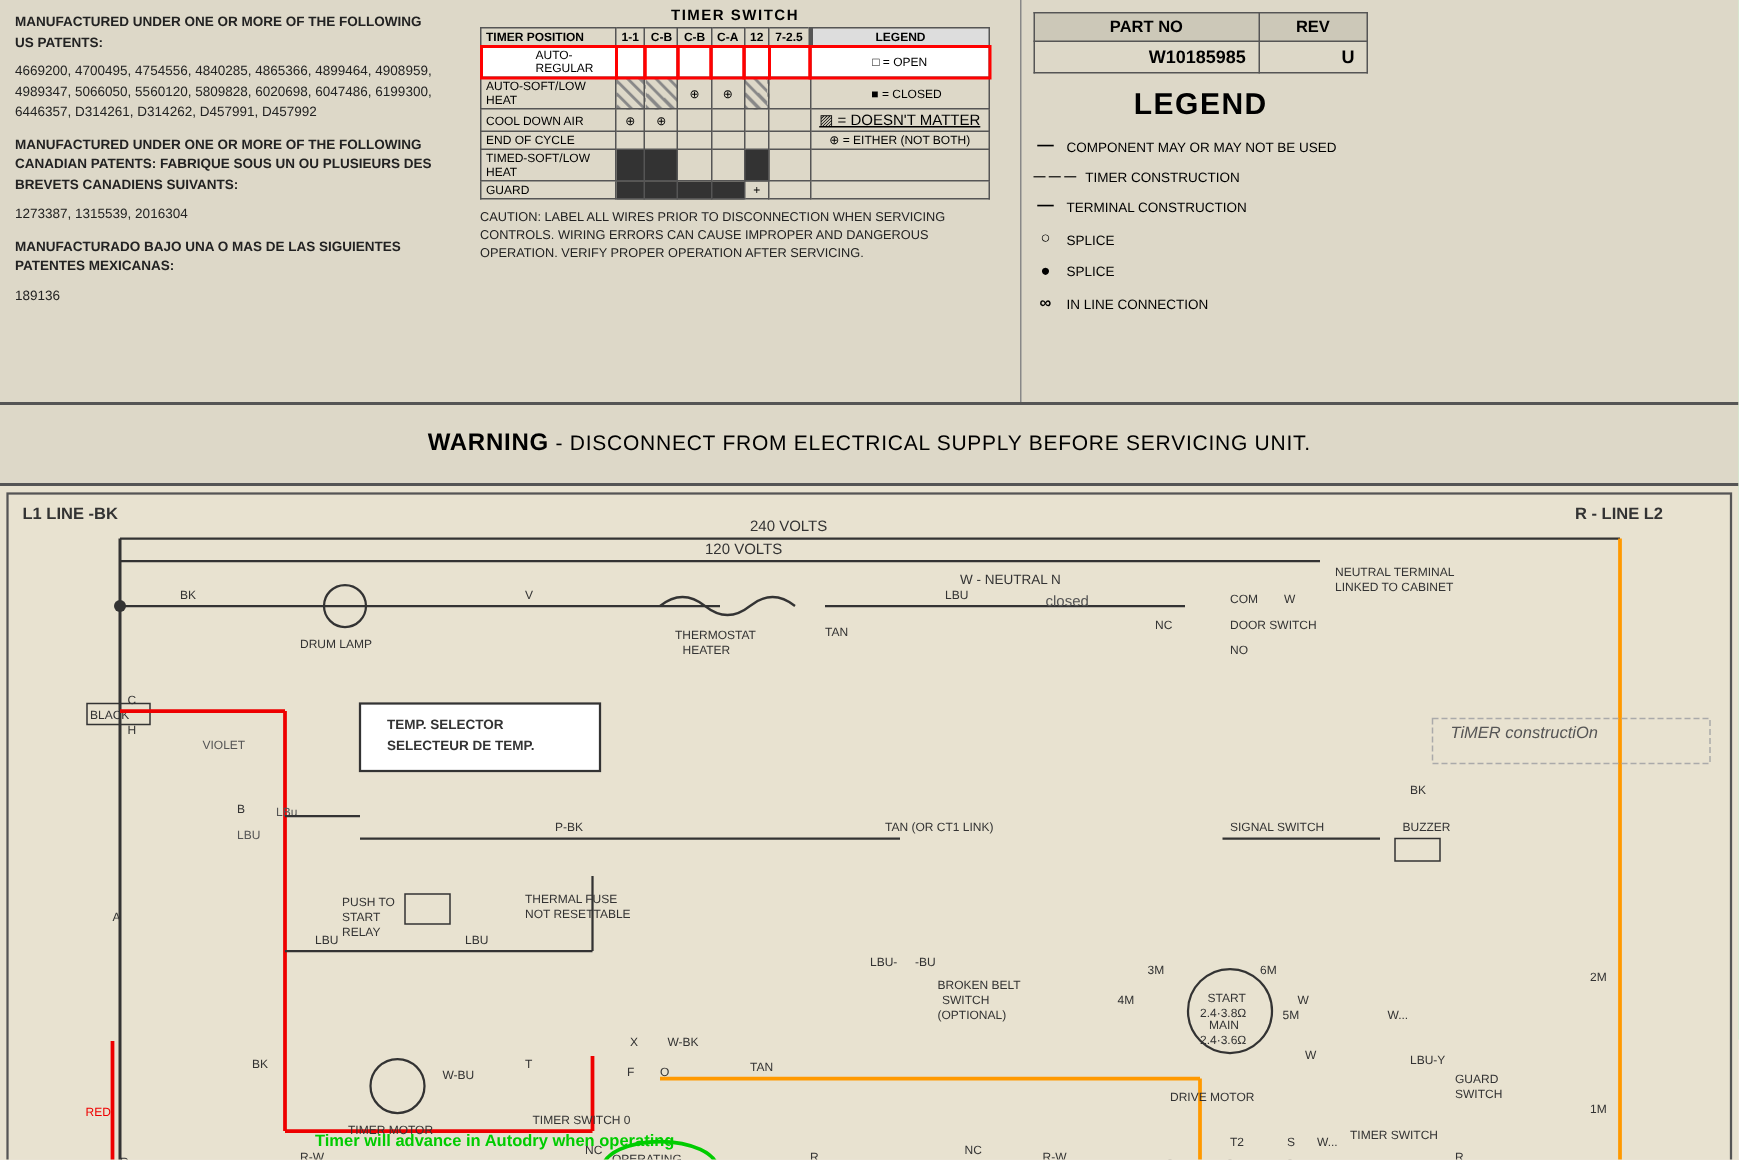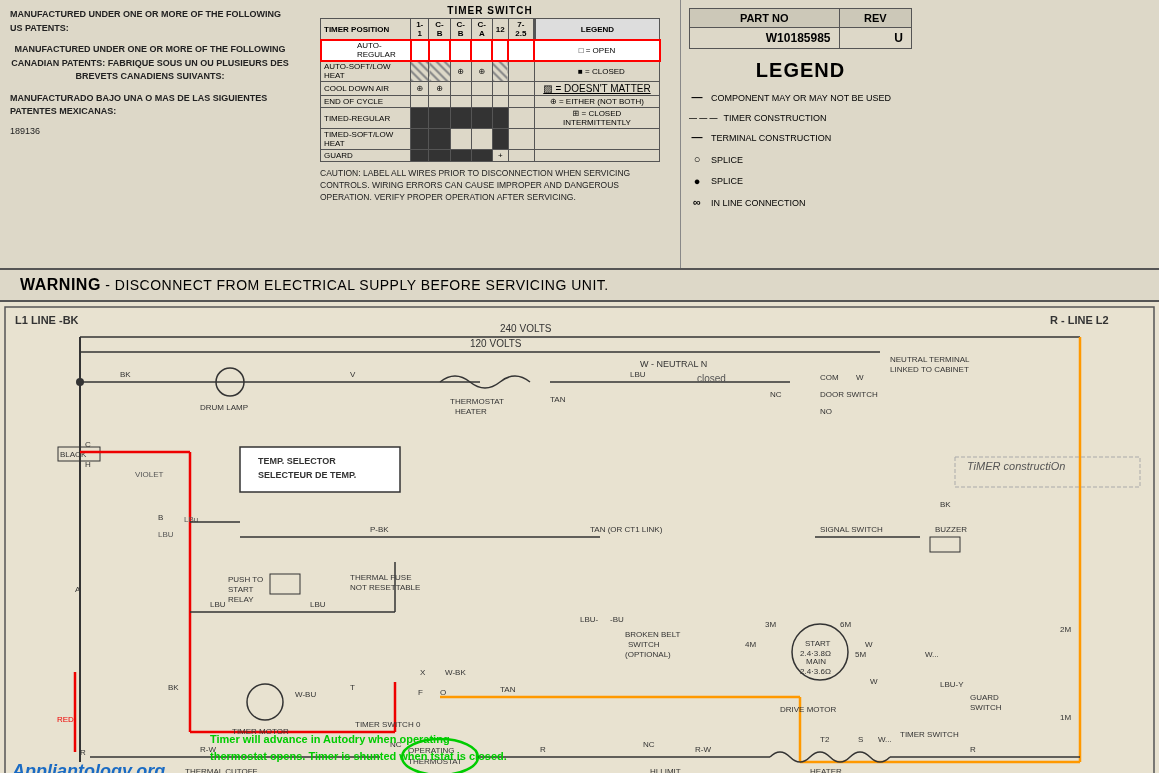--- a/index.html
+++ b/index.html
@@ -127,22 +127,23 @@
     }
     .legend-symbol {
       font-size: 11px;
       font-weight: bold;
       min-width: 16px;
       text-align: center;
     }
     
     .warning-bar {
       background: #ddd8c8;
-      padding: 6px 20px;
+      padding: 17px 20px;
       font-size: 14px;
+      text-align: center;
       border-bottom: 2px solid #555;
       letter-spacing: 0.5px;
     }
     .warning-bar strong {
       font-size: 16px;
       font-weight: 900;
     }
     
     .wiring-diagram {
       position: relative;
@@ -161,21 +162,23 @@
   </style>
 </head>
 <body>
 
 <div class="main-container">
 
   <div class="top-section">
 
     <div class="patents-section">
       <p style="font-weight:bold;">MANUFACTURED UNDER ONE OR MORE OF THE FOLLOWING US PATENTS:</p>
-      <p style="font-weight:bold; margin-top:8px;text-align:center;">MANUFACTURED UNDER ONE OR MORE OF THE FOLLOWING CANADIAN PATENTS: FABRIQUE SOUS UN OU PLUSIEURS DES BREVETS CANADIENS SUIVANTS:</p>
+      <p>4669200, 4700495, 4754556, 4840285, 4865366, 4899464, 4908959, 4989347, 5066050, 5560120, 5809828, 6020698, 6047486, 6199300, 6446357, D314261, D314262, D457991, D457992</p>
+      <p style="font-weight:bold; margin-top:8px;">MANUFACTURED UNDER ONE OR MORE OF THE FOLLOWING CANADIAN PATENTS: FABRIQUE SOUS UN OU PLUSIEURS DES BREVETS CANADIENS SUIVANTS:</p>
+      <p>1273387, 1315539, 2016304</p>
       <p style="font-weight:bold; margin-top:8px;">MANUFACTURADO BAJO UNA O MAS DE LAS SIGUIENTES PATENTES MEXICANAS:</p>
       <p>189136</p>
     </div>
 
     <div class="timer-table-section">
       <div style="font-size:10px;font-weight:bold;letter-spacing:1px;margin-bottom:2px;">TIMER SWITCH</div>
       <table class="timer-table">
         <thead>
           <tr>
             <th class="position-col">TIMER POSITION</th>
@@ -221,30 +224,20 @@
           </tr>
           <tr>
             <td class="position-col">END OF CYCLE</td>
             <td></td>
             <td></td>
             <td></td>
             <td></td>
             <td></td>
             <td></td>
             <td style="font-size:8px;">⊕ = EITHER (NOT BOTH)</td>
-          </tr>
-          <tr>
-            <td class="position-col">TIMED-REGULAR</td>
-            <td class="filled-cell"></td>
-            <td class="filled-cell"></td>
-            <td class="filled-cell"></td>
-            <td class="filled-cell"></td>
-            <td class="filled-cell"></td>
-            <td></td>
-            <td style="font-size:8px;">⊞ = CLOSED INTERMITTENTLY</td>
           </tr>
           <tr>
             <td class="position-col">TIMED-SOFT/LOW HEAT</td>
             <td class="filled-cell"></td>
             <td class="filled-cell"></td>
             <td></td>
             <td></td>
             <td class="filled-cell"></td>
             <td></td>
             <td></td>

